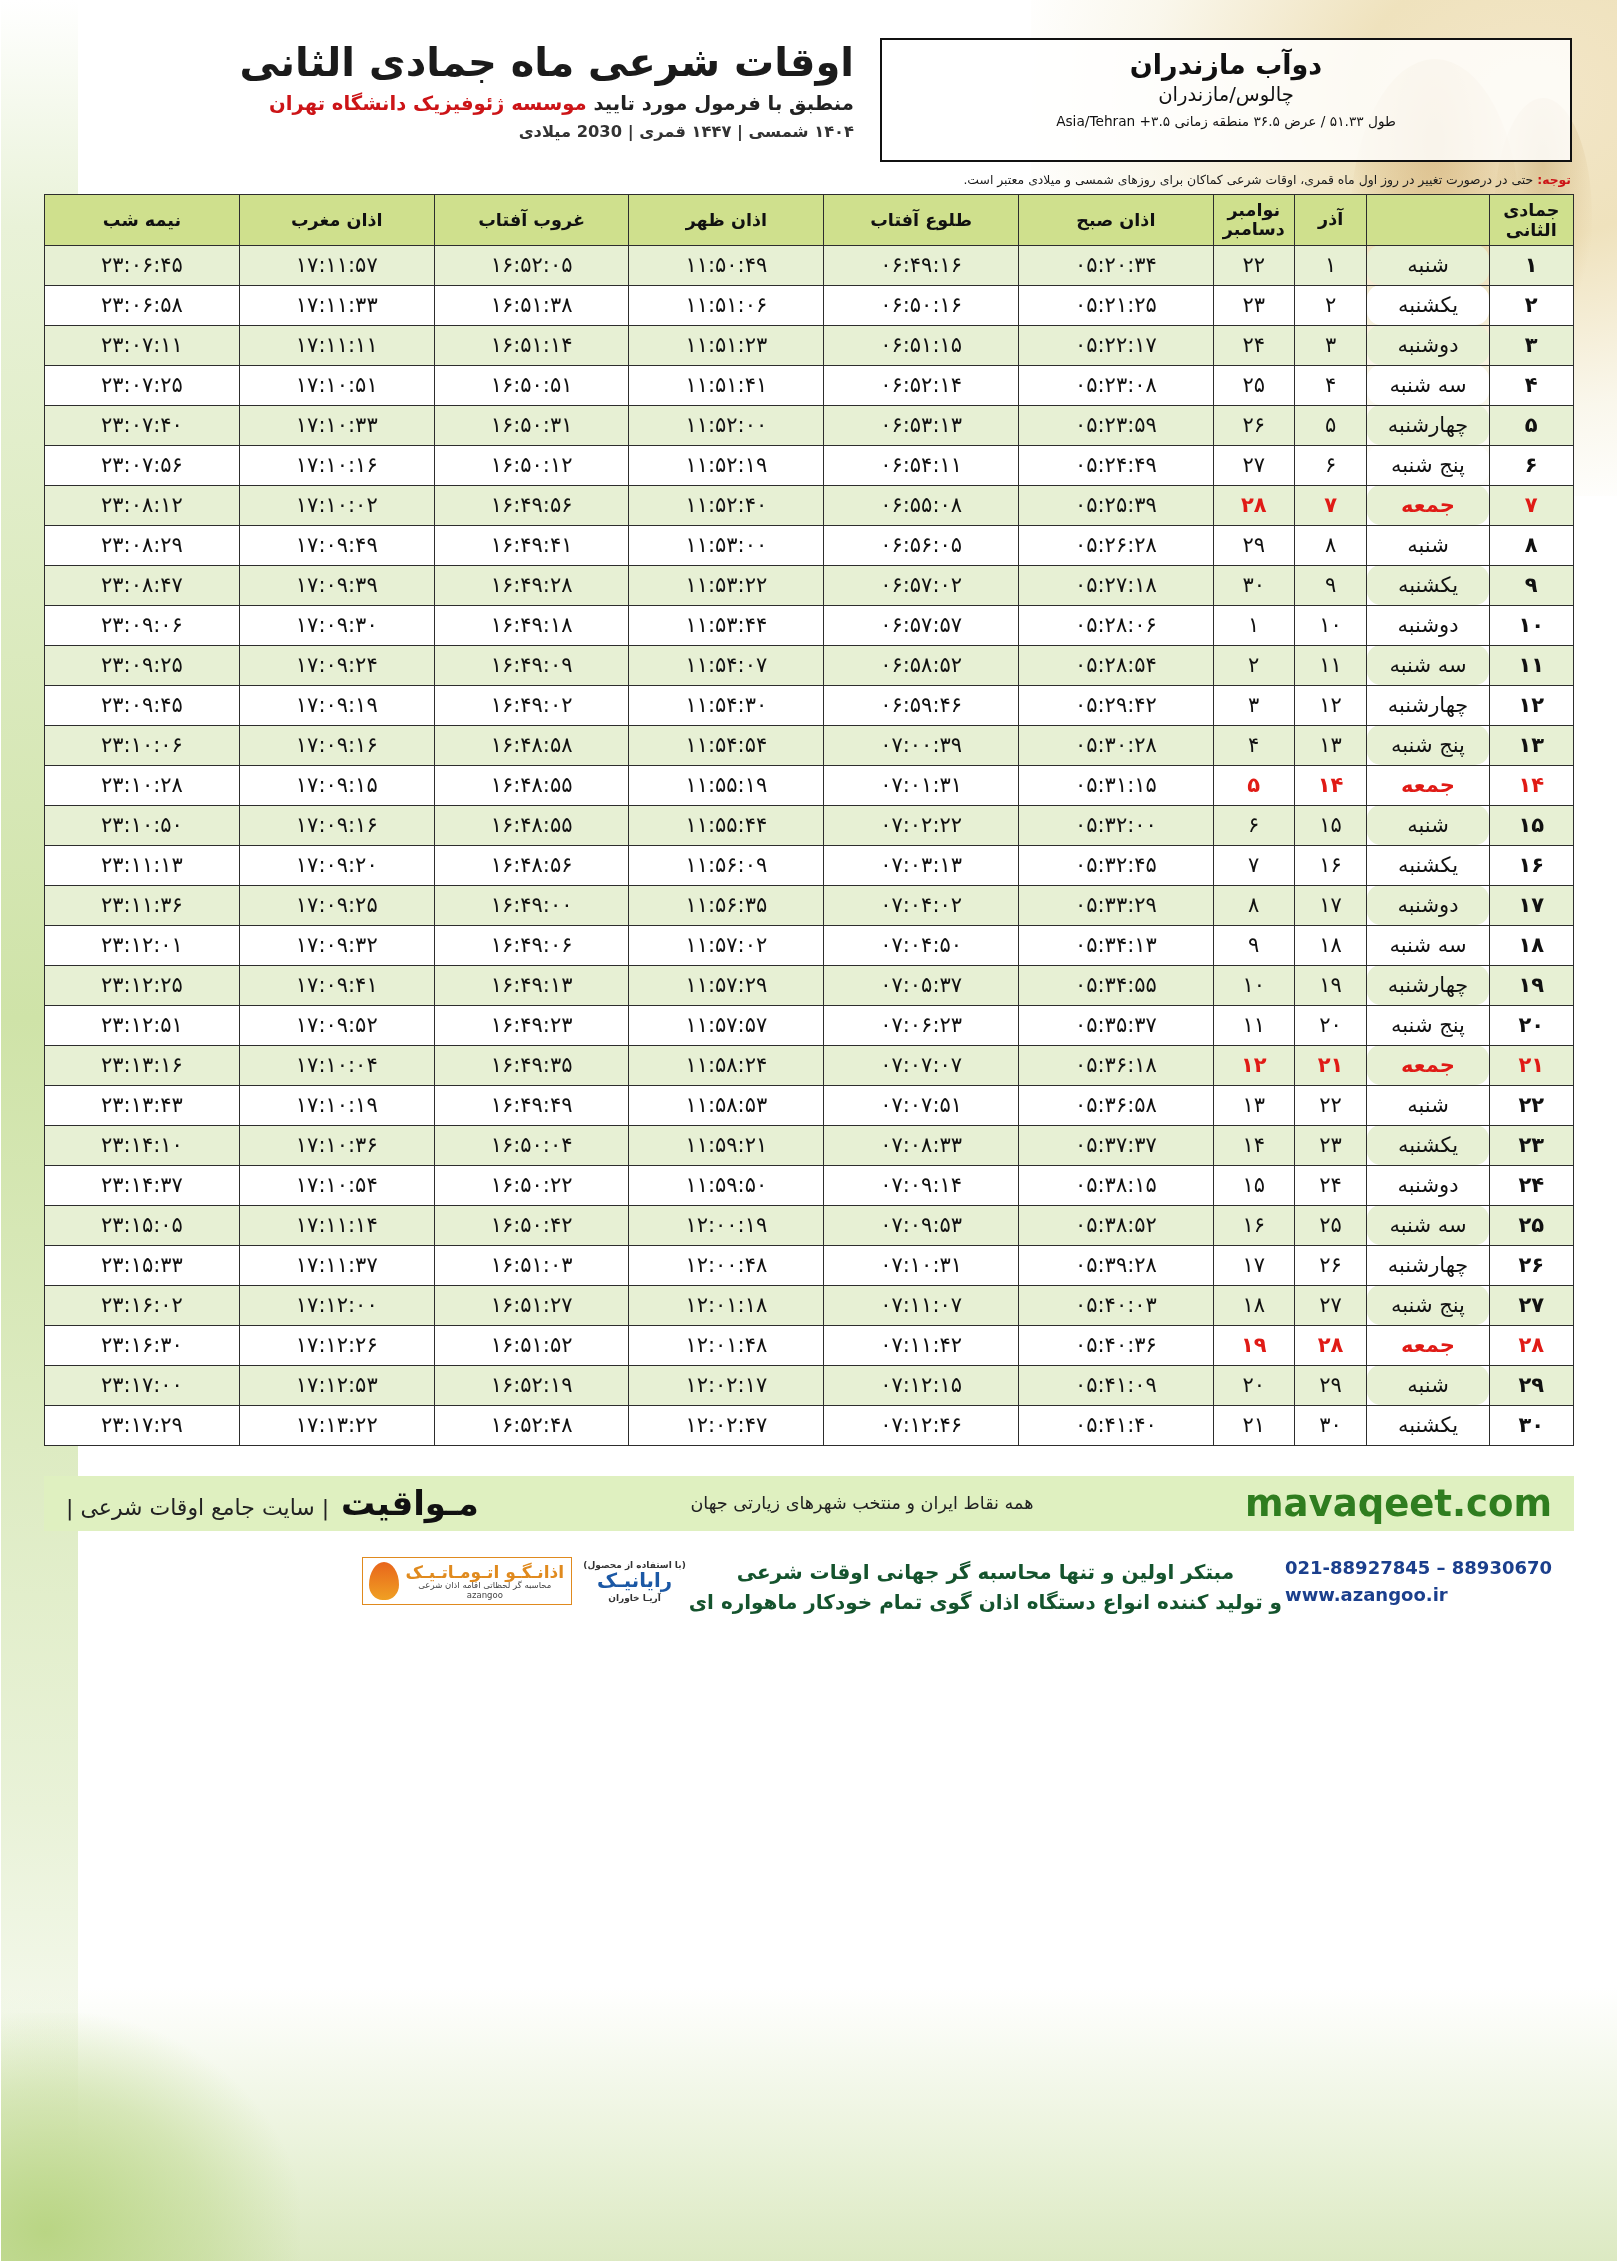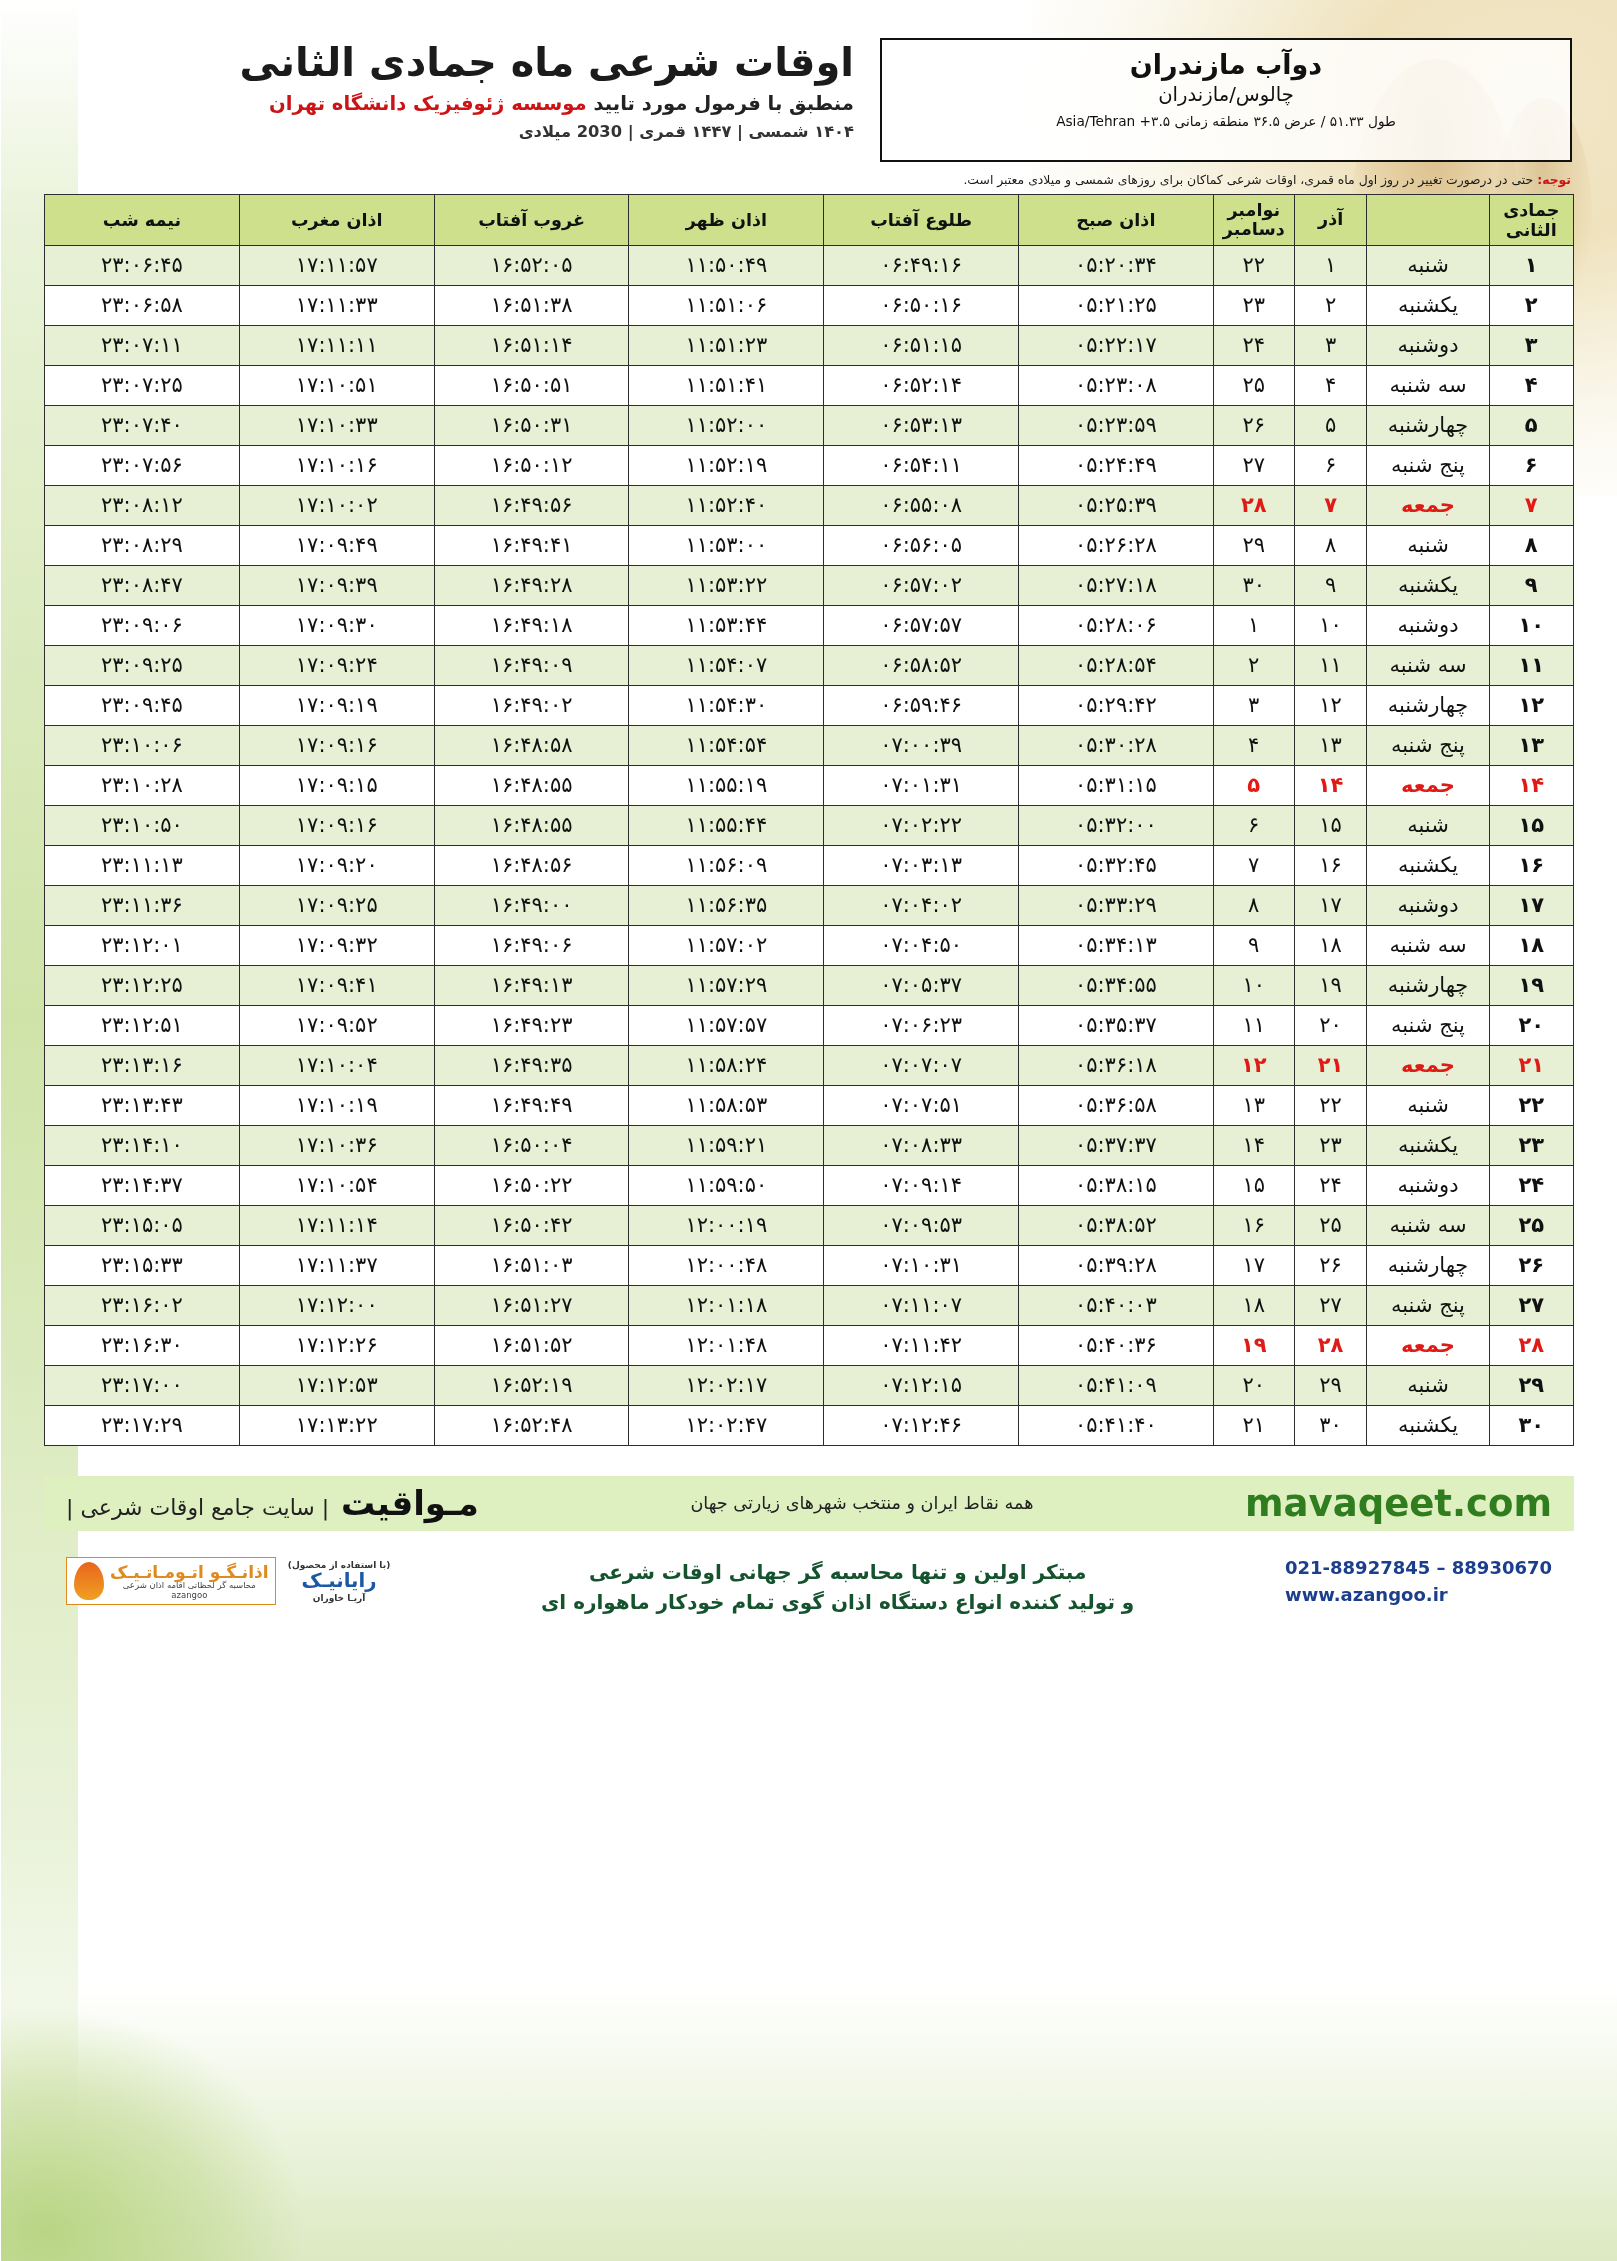--- a/index.html
+++ b/index.html
@@ -87,21 +87,21 @@
   }
   table.times thead th {
     background: #cfe08d; color:#111; font-size: 17.6px; font-weight: bold;
     height: 51px; padding: 0 2.6px;
   }
   thead th.small { font-size: 13.7px; line-height:1.1; }
   table.times tbody td { height: 40px; font-size: 21px; color:#111; }
   table.times tbody tr:nth-child(odd) td { background: #e7f0d4; }
   table.times tbody tr:nth-child(even) td { background: #ffffff; }
   td.day-num { font-size: 22px; font-weight: bold; }
-  td.weekday { font-size: 15.7px; }
+  td.weekday { font-size: 15.7px; border-radius: 14px; }
   td.greg, td.solar { font-size: 19.6px; }
   .fri { color:#e01b16 !important; font-weight: bold; }
 
   col.c-hijri { width: 72px; }
   col.c-week  { width: 104px; }
   col.c-azar  { width: 62px; }
   col.c-greg  { width: 69px; }
   col.c-fajr  { width: 166px; }
   col.c-sun   { width: 166px; }
   col.c-noon  { width: 166px; }
@@ -114,22 +114,22 @@
   .footer-banner {
     background:#dff0c0; border: 0; height: 55px; display:flex; flex-direction: row-reverse;
     align-items:center; justify-content: space-between; padding: 0 22px;
   }
   .brand-fa { font-size: 34px; font-weight: bold; color:#111; }
   .brand-fa .light { font-weight: normal; font-size: 22px; color:#222; }
   .brand-mid { font-size: 17.6px; color:#222; }
   .brand-en { font-size: 37px; font-weight: bold; color:#2f7d1f; font-family:"DejaVu Sans", sans-serif; direction: ltr; }
 
   .footer-bottom {
-    display:flex; flex-direction: row-reverse; align-items:center; justify-content: space-between;
-    padding: 14.4px 22px 0 22px; gap: 28px;
+    display:flex; flex-direction: row-reverse; align-items:center; justify-content: flex-end;
+    padding: 14.4px 22px 0 22px; gap: 3px;
   }
   .logos { display:flex; flex-direction: row-reverse; align-items:center; gap: 11.7px; }
   .logo-azangoo {
     display:flex; flex-direction:row-reverse; align-items:center; gap:6.5px;
     border:1.3px solid #e08a1e; padding:3.9px 6.5px; background:#fff;
   }
   .logo-flame {
     width:30px; height:38px; background: linear-gradient(to top,#f0a023,#e8651c);
     border-radius: 50% 50% 45% 45%/60% 60% 40% 40%;
   }

